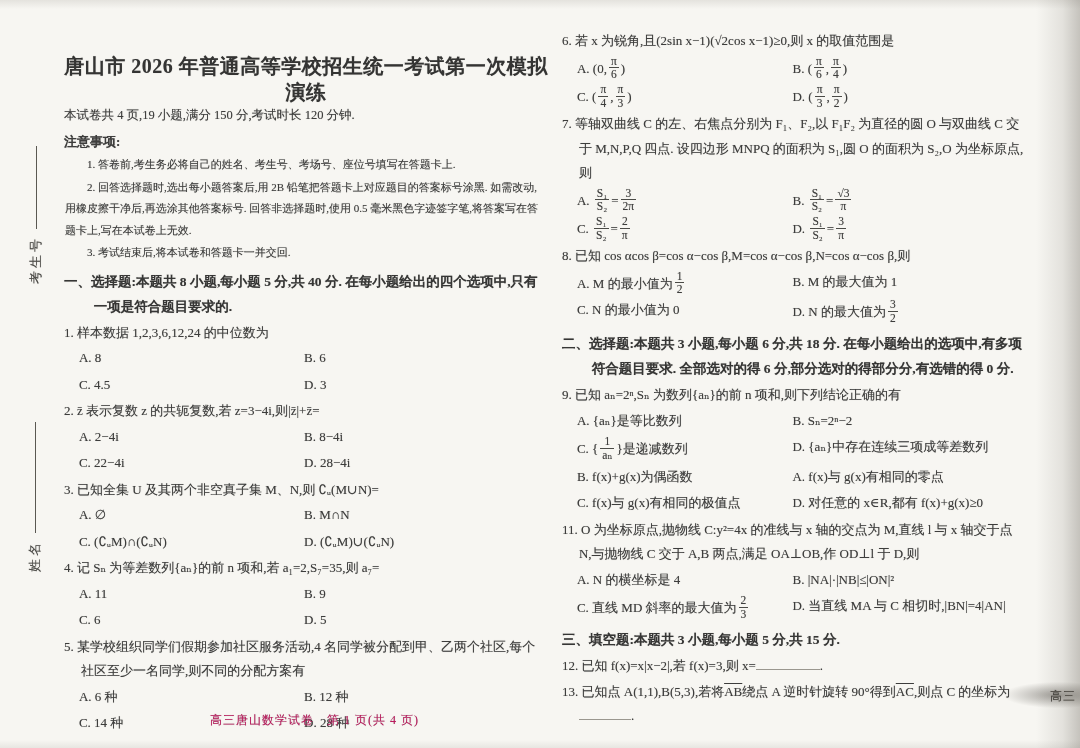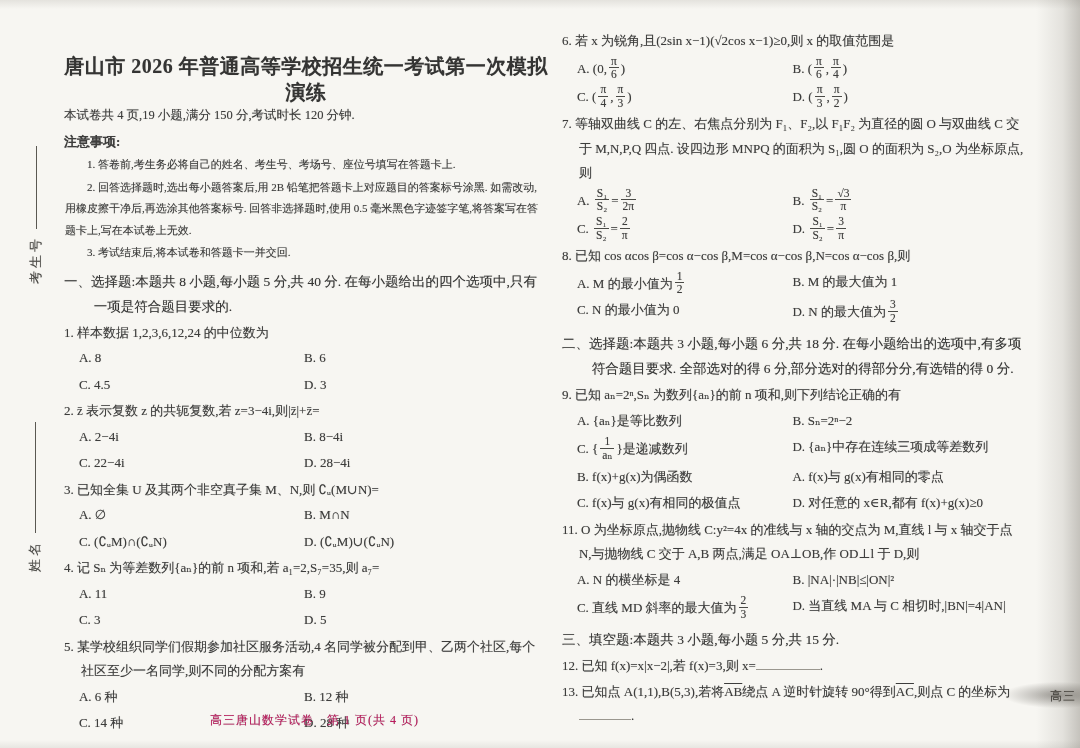--- a/index.html
+++ b/index.html
@@ -38,21 +38,21 @@
   .col{position:absolute;font-size:13px;line-height:24px;}
   #col0{left:64px;top:34px;width:484px;}
   #col1{left:562px;top:28px;width:464px;}
 
   .title{font-size:20px;font-weight:bold;text-align:center;letter-spacing:0.5px;color:#343433;line-height:26px;margin-top:19px;}
   .subject{font-size:27px;font-weight:bold;text-align:center;letter-spacing:6px;color:#343433;margin:9px 0 7px;}
   .info{font-size:12.5px;line-height:20px;margin-bottom:7px;}
   .notice-title{font-weight:bold;font-size:13px;line-height:20px;margin-bottom:2px;}
   .note{margin:1px;text-indent:2em;font-size:11px;line-height:21.5px;}
 
-  .section-heading{font-weight:normal;font-size:13.5px;line-height:25px;
+  .section-heading{font-weight:bold;font-size:13.5px;line-height:25px;
     padding-left:2.2em;text-indent:-2.2em;margin:5px 0 2px;color:#363635;}
   .question{margin:1px 0;}
   .q-text{padding-left:1.3em;text-indent:-1.3em;line-height:24.5px;}
   .opt-row{display:grid;grid-template-columns:48% 52%;padding-left:1.15em;line-height:24.5px;}
   .opt{padding:1px 0;}
 
   .fr{display:inline-block;vertical-align:-0.55em;text-align:center;
     line-height:1.12;font-size:11.5px;margin:0 2px;text-indent:0;}
   .fr .n{display:block;border-bottom:1px solid #4a4a46;padding:0 2px;}
   .fr .d{display:block;padding:0 2px;}
@@ -120,21 +120,21 @@
             <div class="opt">D. (∁ᵤM)∪(∁ᵤN)</div>
           </div>
         </div>
         <div class="question">
           <div class="q-text">4. 记 Sₙ 为等差数列{aₙ}的前 n 项和,若 a₁=2,S₇=35,则 a₇=</div>
           <div class="opt-row">
             <div class="opt">A. 11</div>
             <div class="opt">B. 9</div>
           </div>
           <div class="opt-row">
-            <div class="opt">C. 3</div>
+            <div class="opt">C. 6</div>
             <div class="opt">D. 5</div>
           </div>
         </div>
         <div class="question">
           <div class="q-text">5. 某学校组织同学们假期参加社区服务活动,4 名同学被分配到甲、乙两个社区,每个社区至少一名同学,则不同的分配方案有</div>
           <div class="opt-row">
             <div class="opt">A. 6 种</div>
             <div class="opt">B. 12 种</div>
           </div>
           <div class="opt-row">

